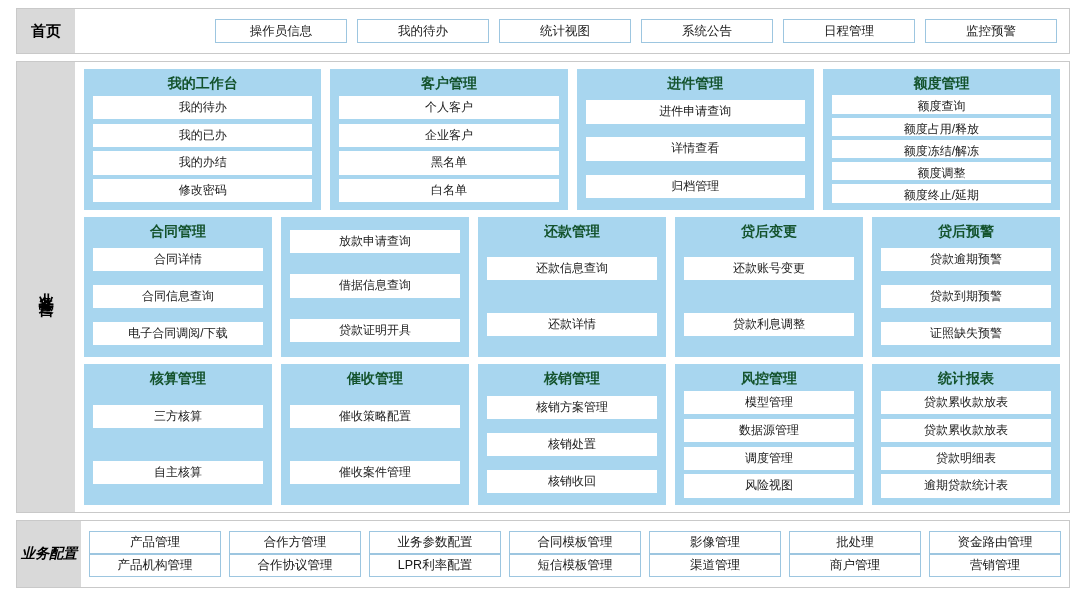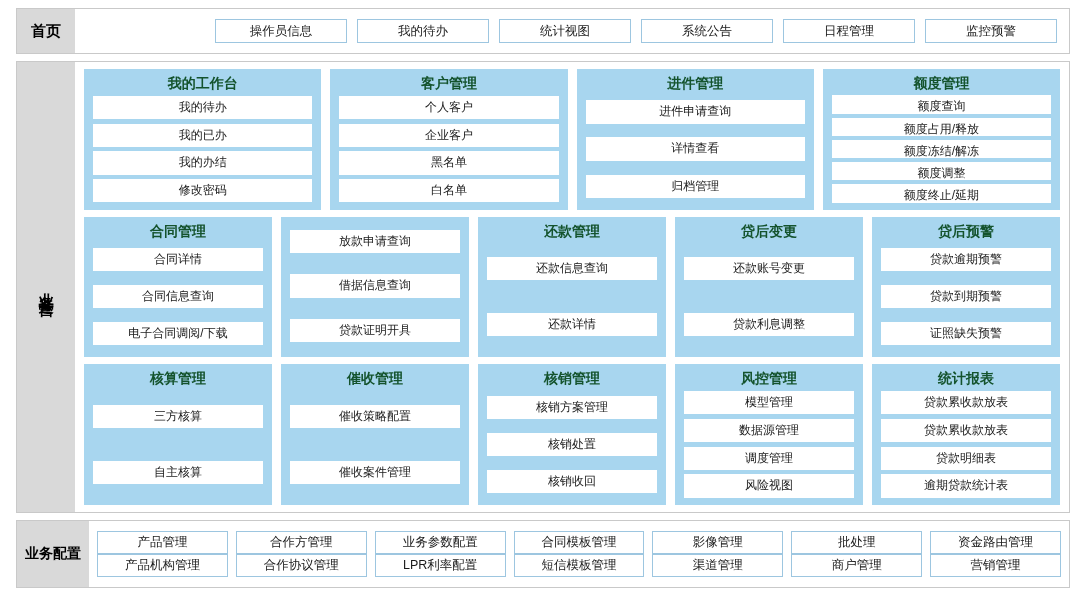--- a/index.html
+++ b/index.html
@@ -132,21 +132,21 @@
     padding: 4px 2px;
     box-sizing: border-box;
     white-space: nowrap;
     overflow: hidden;
   }
 
   
   #bot-band {
     height: 68px;
   }
-  #bot-band .band-label { width: 72px; font-size: 14px; }
+  #bot-band .band-label { width: 64px; font-size: 14px; font-style: italic; }
   #bot-band .band-body {
     flex: 1 1 auto;
     display: flex;
     flex-direction: column;
     justify-content: center;
     padding: 5px 8px;
     box-sizing: border-box;
   }
   .bot-row {
     display: flex;

